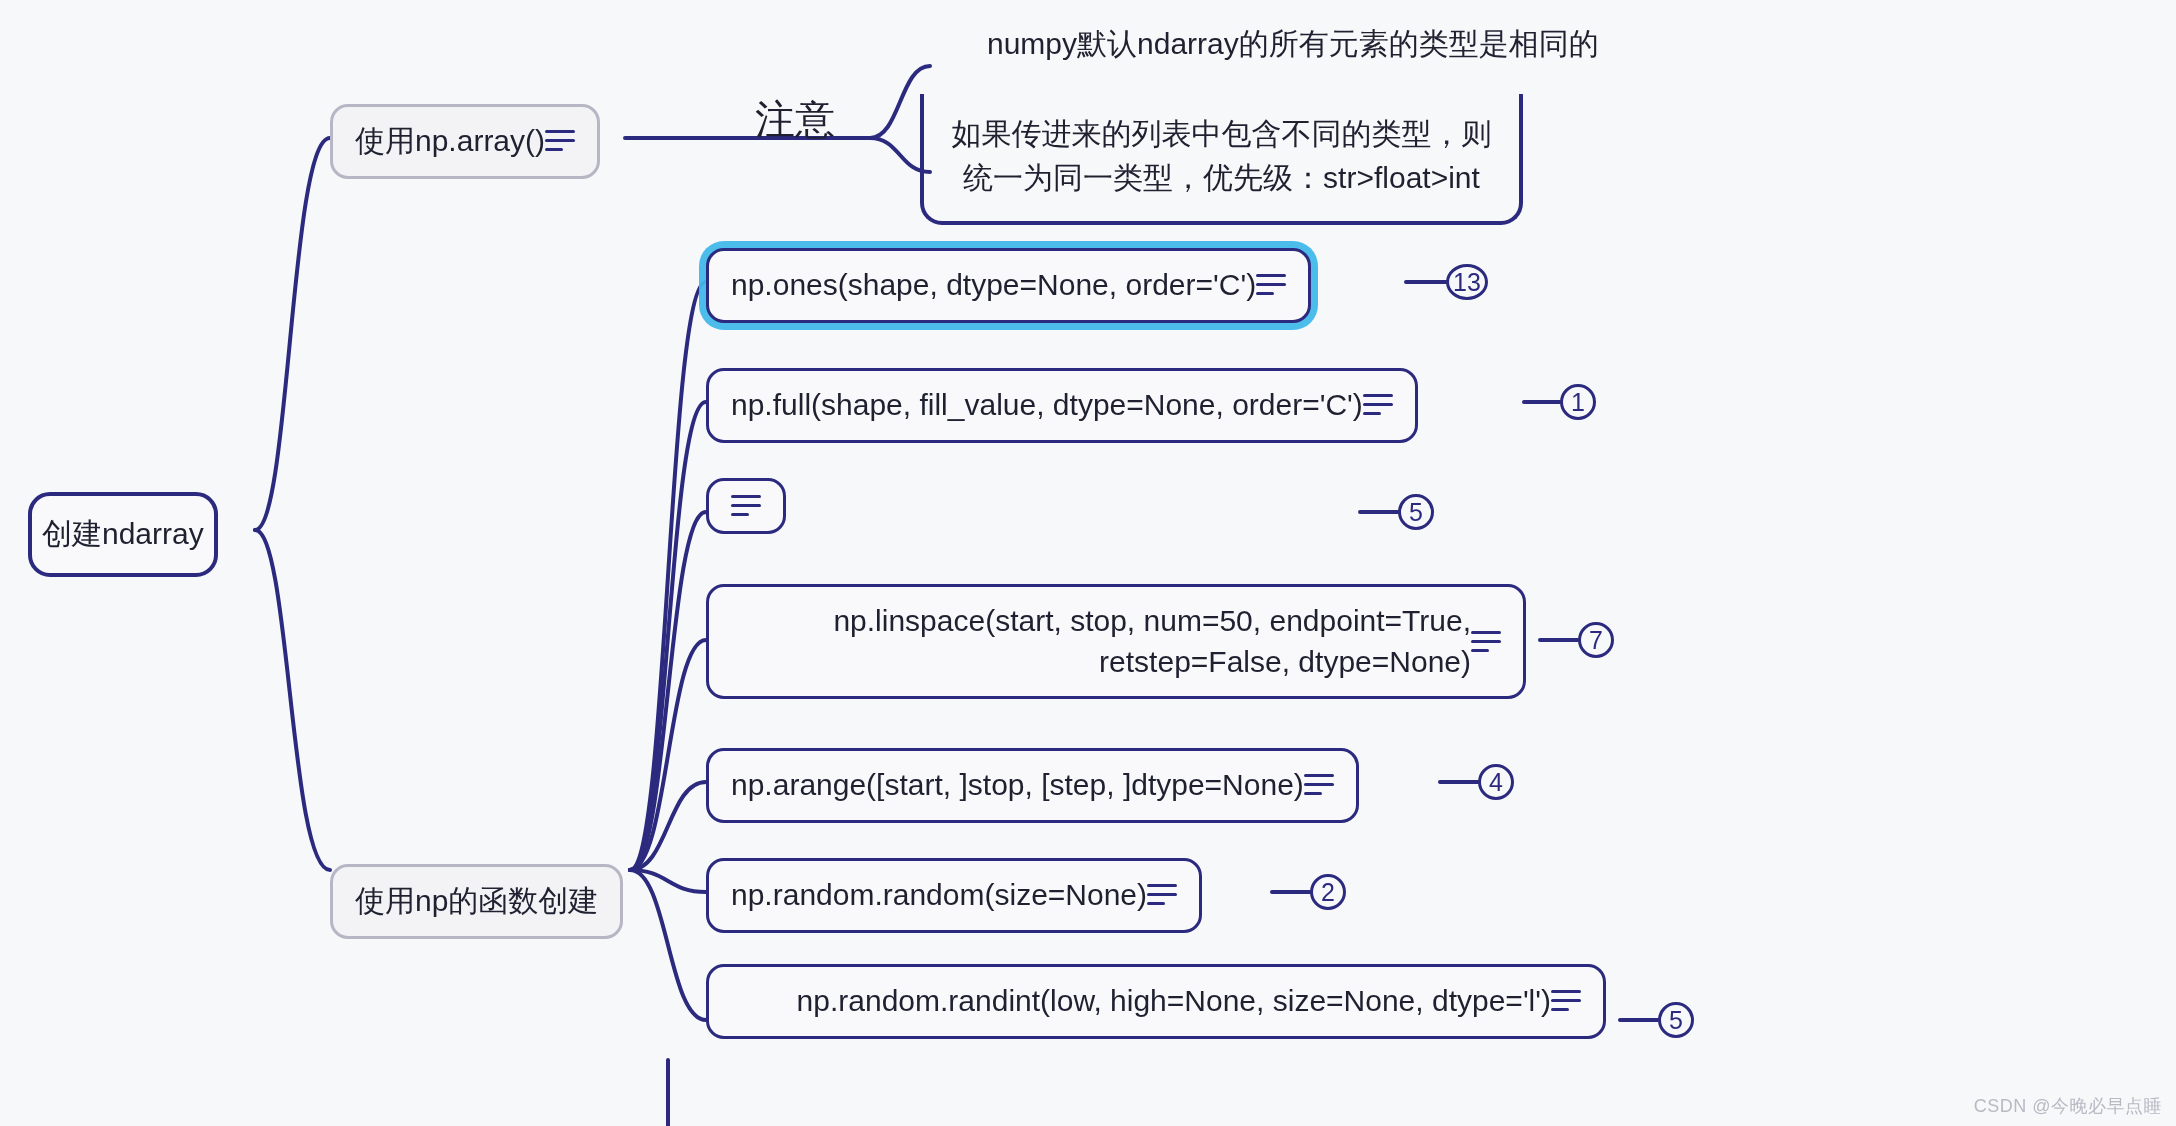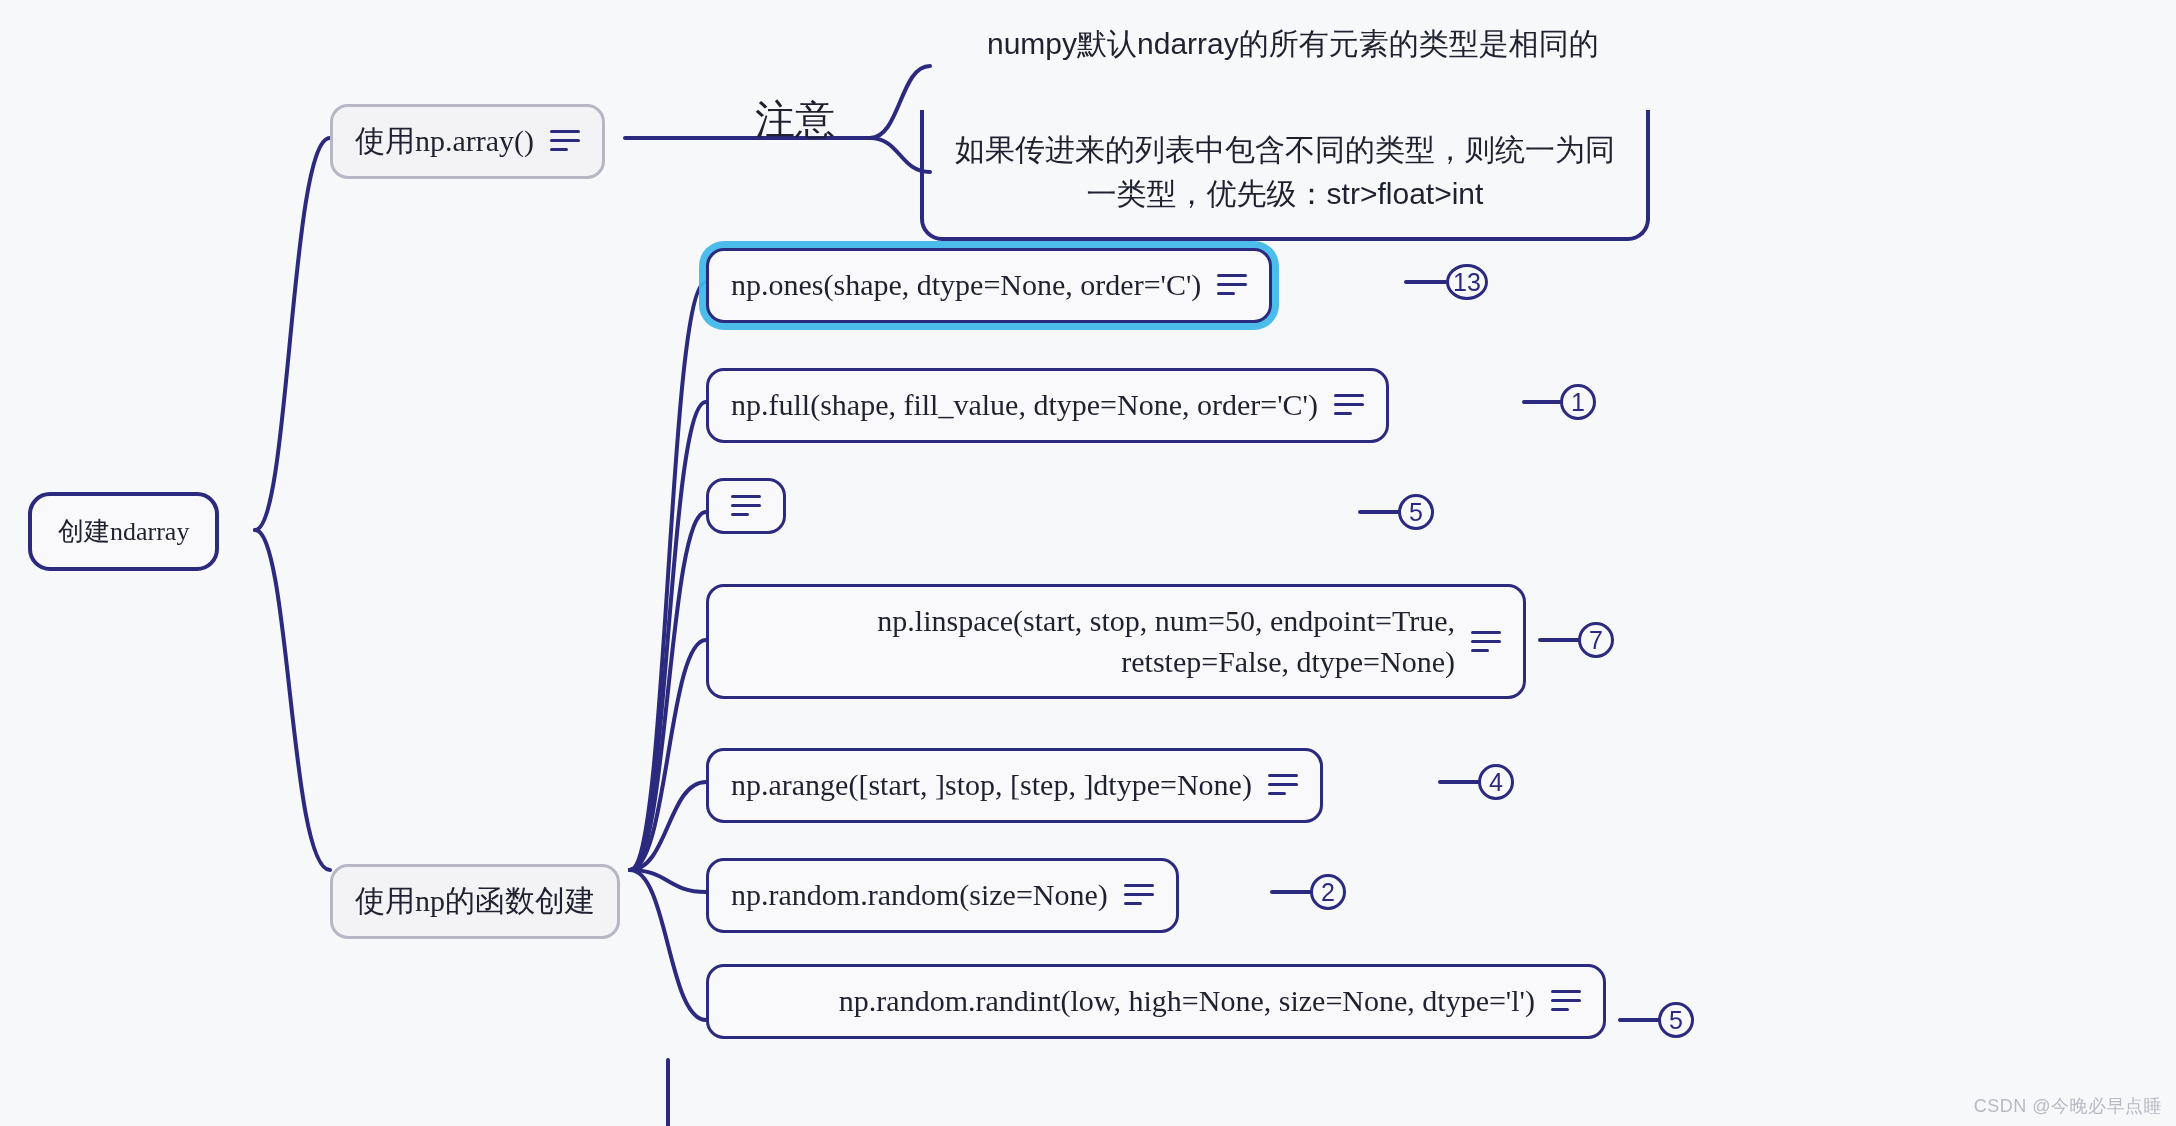--- a/index.html
+++ b/index.html
@@ -16,37 +16,36 @@
     color:var(--txt);
     width:2176px;
     height:1126px;
     position:relative;
     overflow:hidden;
   }
   .node{
     position:absolute;
     display:flex;
     align-items:center;
-    gap:16px;
+    gap:0;
     padding:14px 22px;
     border:3px solid var(--ink);
     border-radius:18px;
     font-size:30px;
     line-height:1.35;
     background:#f9f9fb;
     white-space:nowrap;
-    font-family:Liberation Serif, serif;
   }
   .node.gray{
     border-color:#b6b6c4;
     background:#f3f3f6;
   }
   .node.root{
-    font-size:26px;
-    padding:18px 26px;
+    font-size:30px;
+    padding:18px 10px;
     border-width:4px;
     border-radius:22px;
     align-items:flex-end;
   }
   .node.selected{
     box-shadow:0 0 0 7px rgba(66,184,234,.95);
     border-radius:18px;
   }
   .node.multiline{white-space:normal;text-align:right;}
   .notes-icon{
@@ -155,21 +154,21 @@
 
 <div class="node gray" style="left:330px;top:104px;">
   <span>使用np.array()</span>
   <span class="notes-icon"></span>
 </div>
 
 <div class="edge-label" style="left:755px;top:92px;">注意</div>
 
 <div class="attention-text" style="left:940px;top:24px;">numpy默认ndarray的所有元素的类型是相同的</div>
 
-<div class="attention-box" style="left:920px;top:110px;width:730px;">
+<div class="attention-box" style="left:920px;top:94px;width:603px;">
   <span>如果传进来的列表中包含不同的类型，则统一为同一类型，优先级：str&gt;float&gt;int</span>
 </div>
 
 <div class="node gray" style="left:330px;top:864px;">
   <span>使用np的函数创建</span>
 </div>
 
 <div class="node selected" style="left:706px;top:248px;">
   <span>np.ones(shape, dtype=None, order='C')</span>
   <span class="notes-icon"></span>

